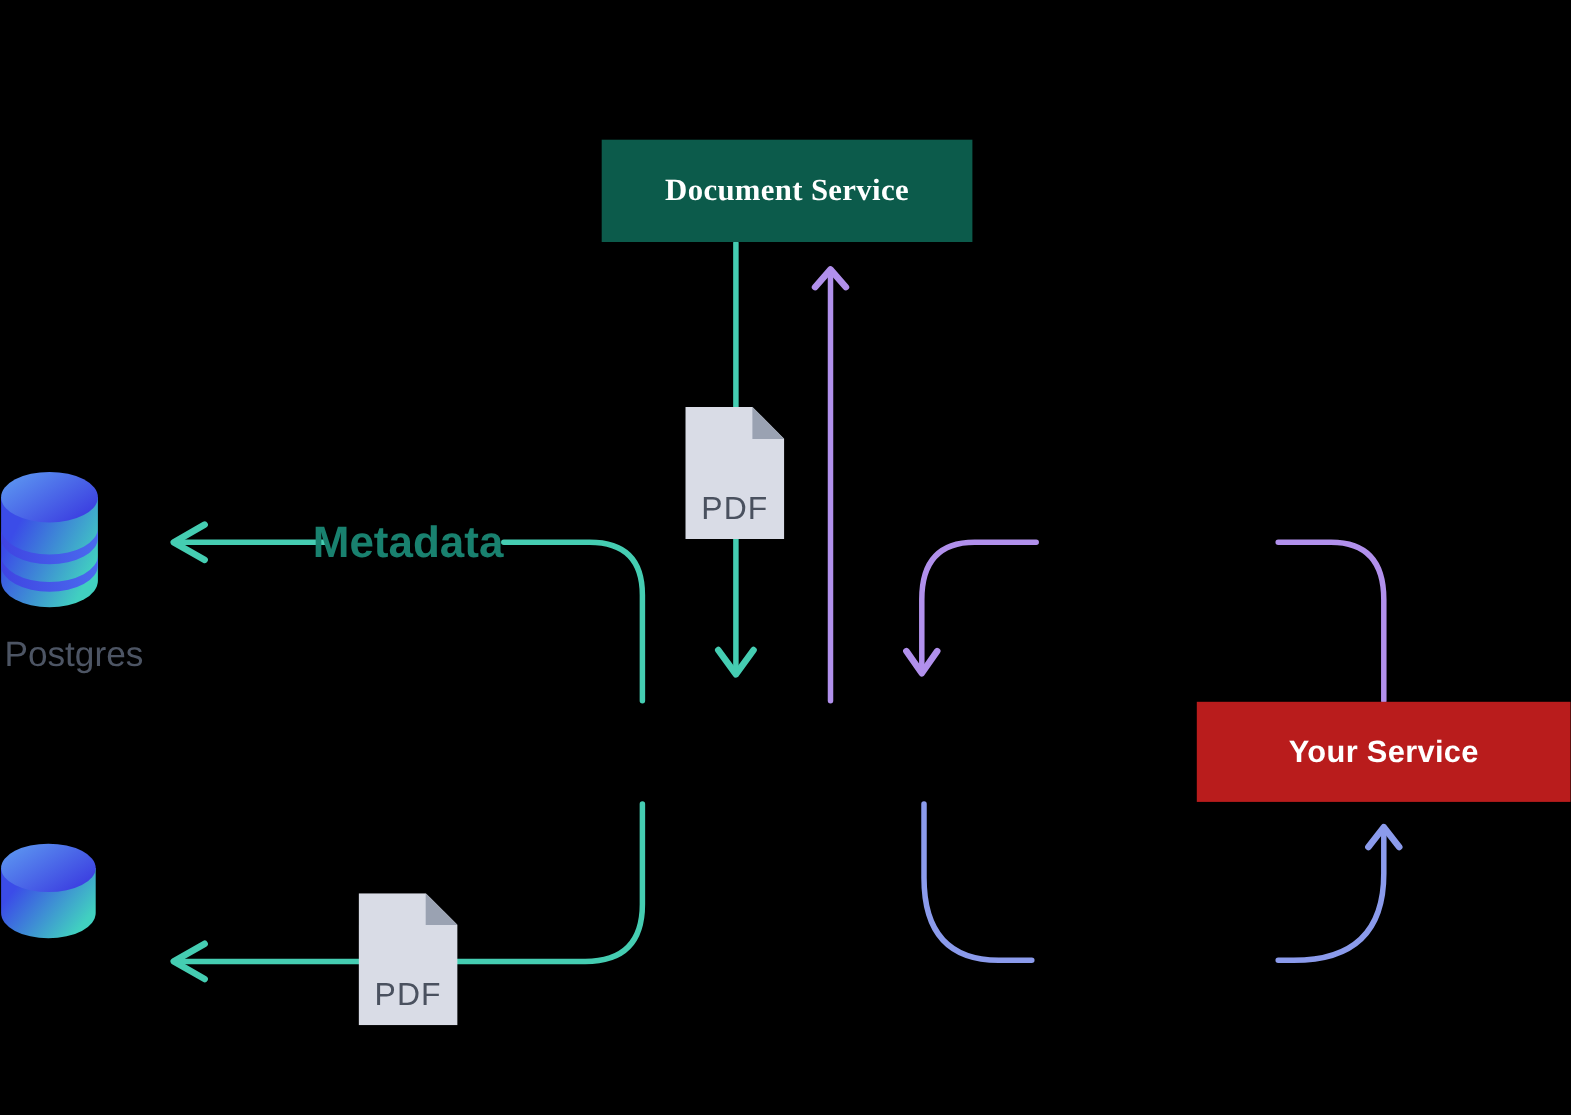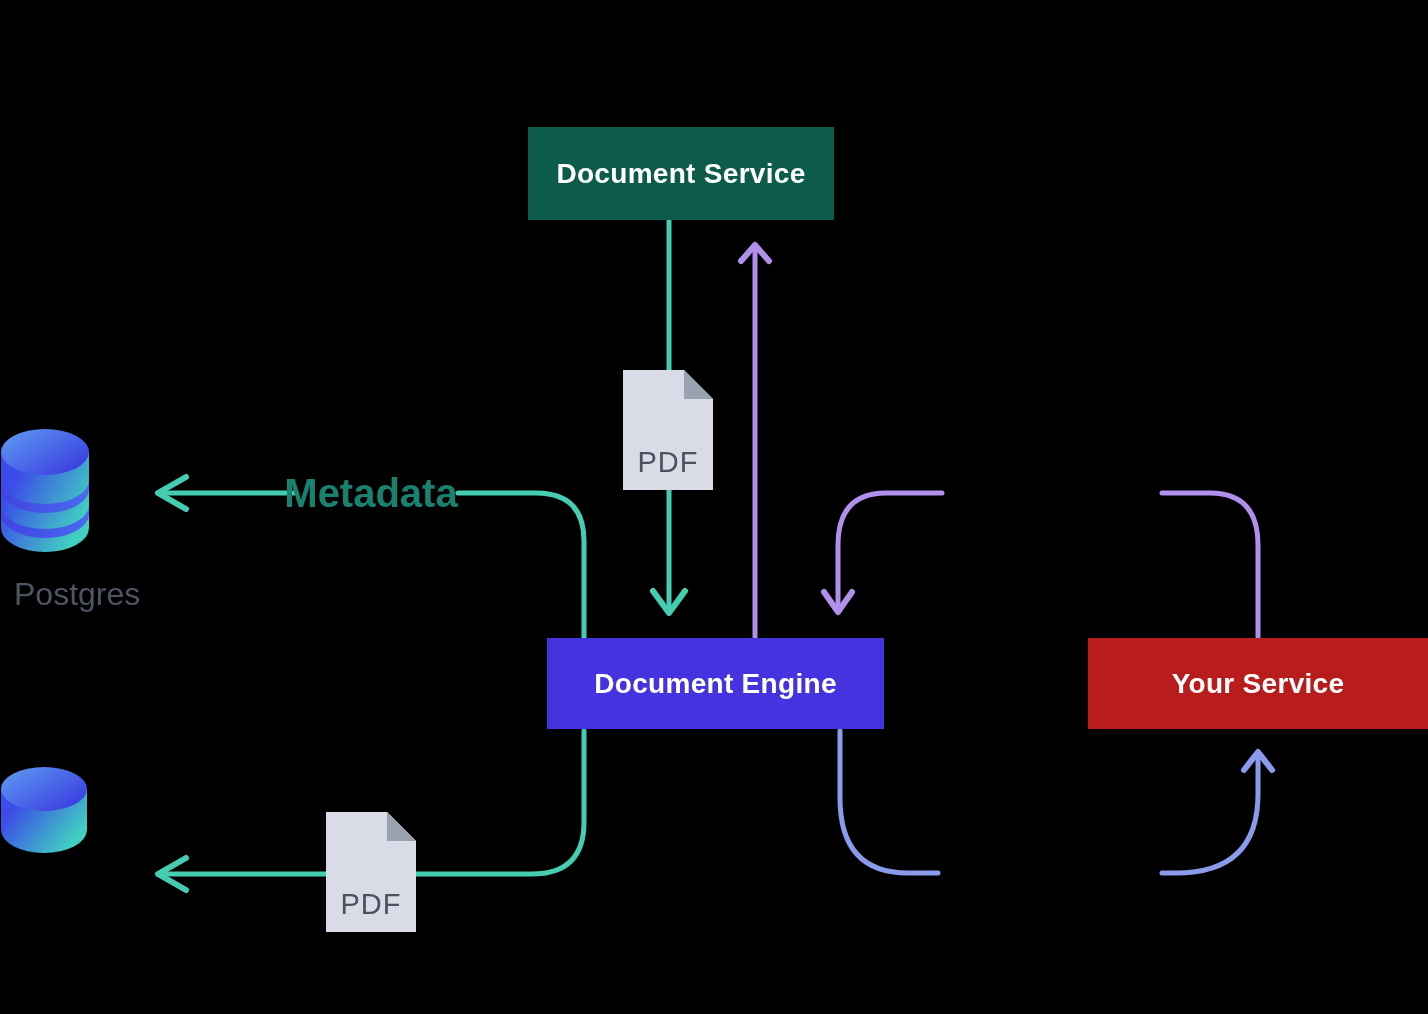--- a/index.html
+++ b/index.html
@@ -7,36 +7,36 @@
     position:relative; width:1428px; height:1014px; background:#000000;
     overflow:hidden; font-family:"Liberation Sans", sans-serif;
   }
   .connectors { position:absolute; left:0; top:0; }
   .icon-abs { position:absolute; }
 
   .node {
     position:absolute; display:flex; align-items:center; justify-content:center;
     font-size:28px; font-weight:600; letter-spacing:0.3px; color:#fff;
   }
-  #node-document-service { left:528px; top:127px; width:306px; height:93px; }
+  #node-document-service { left:547px; top:127px; width:337px; height:93px;font-family:Liberation Serif, serif; }
   #node-document-engine  { left:547px; top:638px; width:337px; height:91px; }
   #node-your-service     { left:1088px; top:638px; width:340px; height:91px; }
 
   .edge-label {
     position:absolute; transform:translateX(-50%);
     font-size:40px; font-weight:600; white-space:nowrap; line-height:32px;
   }
   #label-metadata    { left:371px;  top:477px; }
   #label-url         { left:1049px; top:477px; }
   #label-document-id { left:1048px; top:857px; }
 
   .store-label {
     position:absolute; font-size:32px; font-weight:500; line-height:44px;
   }
-  #label-postgres { left:14px; top:572px; }
+  #label-postgres { left:4px; top:572px; }
   #label-asset-storage { left:2px; top:874px; width:160px; }
 
   #pdf-icon-top    { left:623px; top:370px; }
   #pdf-icon-bottom { left:326px; top:812px; }
   #postgres-icon   { left:0px;  top:427px; }
   #asset-storage-icon { left:0px; top:766px; }
 
   .pdf-label {
     font-family:"Liberation Sans", sans-serif;
     font-size:29px; font-weight:500; letter-spacing:1px;
@@ -106,23 +106,20 @@
 
   <svg id="asset-storage-icon" class="icon-abs" width="88" height="92" viewBox="0 0 88 92">
     <path d="M1 23 V64 a43 23 0 0 0 86 0 V23 Z" fill="url(#gradBody)"></path>
     <ellipse cx="44" cy="23" rx="43" ry="22" fill="url(#gradTop)"></ellipse>
   </svg>
 
   <div class="node" id="node-document-service" style="background: rgb(12, 91, 75); color: rgb(255, 255, 255);">
     <span>Document Service</span>
   </div>
 
-  <div class="node" id="node-document-engine" style="background: rgb(68, 51, 223); color: rgb(255, 255, 255);">
-    <span>Document Engine</span>
-  </div>
 
   <div class="node" id="node-your-service" style="background: #b91c1c; color: rgb(255, 255, 255);">
     <span>Your Service</span>
   </div>
 
   <div class="edge-label" id="label-metadata" style="color: rgb(25, 129, 111);">Metadata</div>
 
 
 
   <div class="store-label" id="label-postgres" style="color: rgb(77, 85, 100);">Postgres</div>

